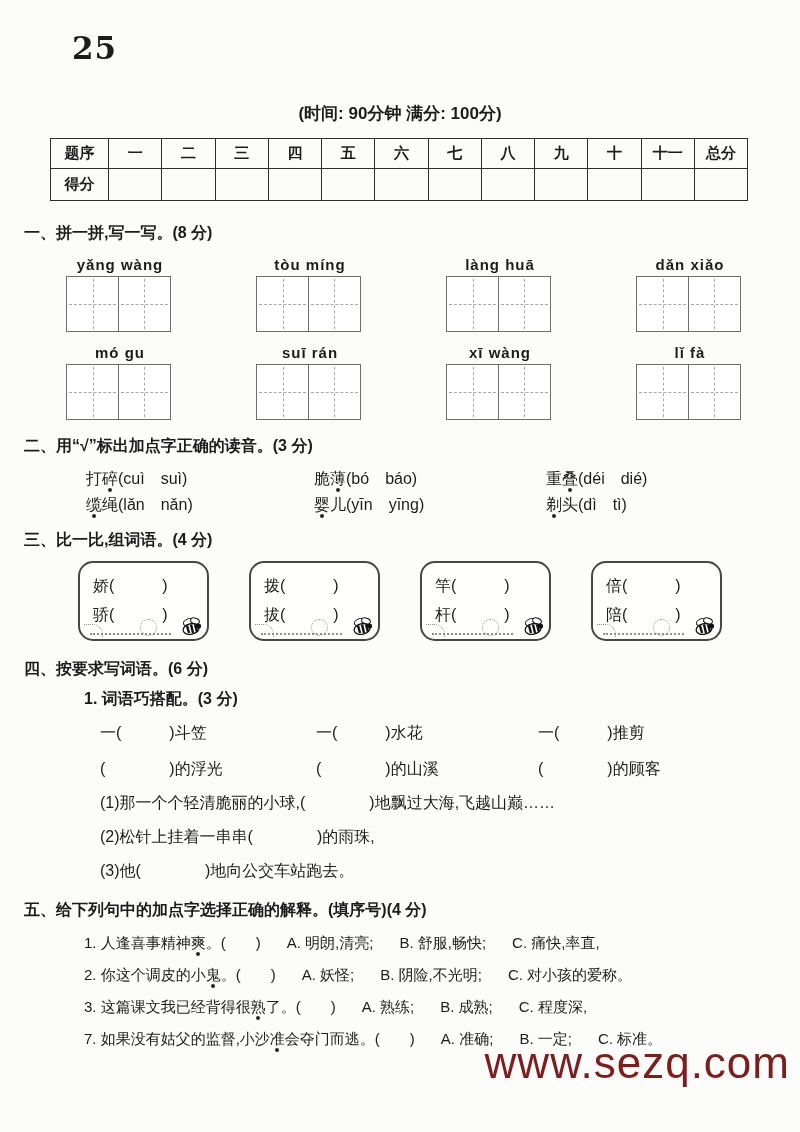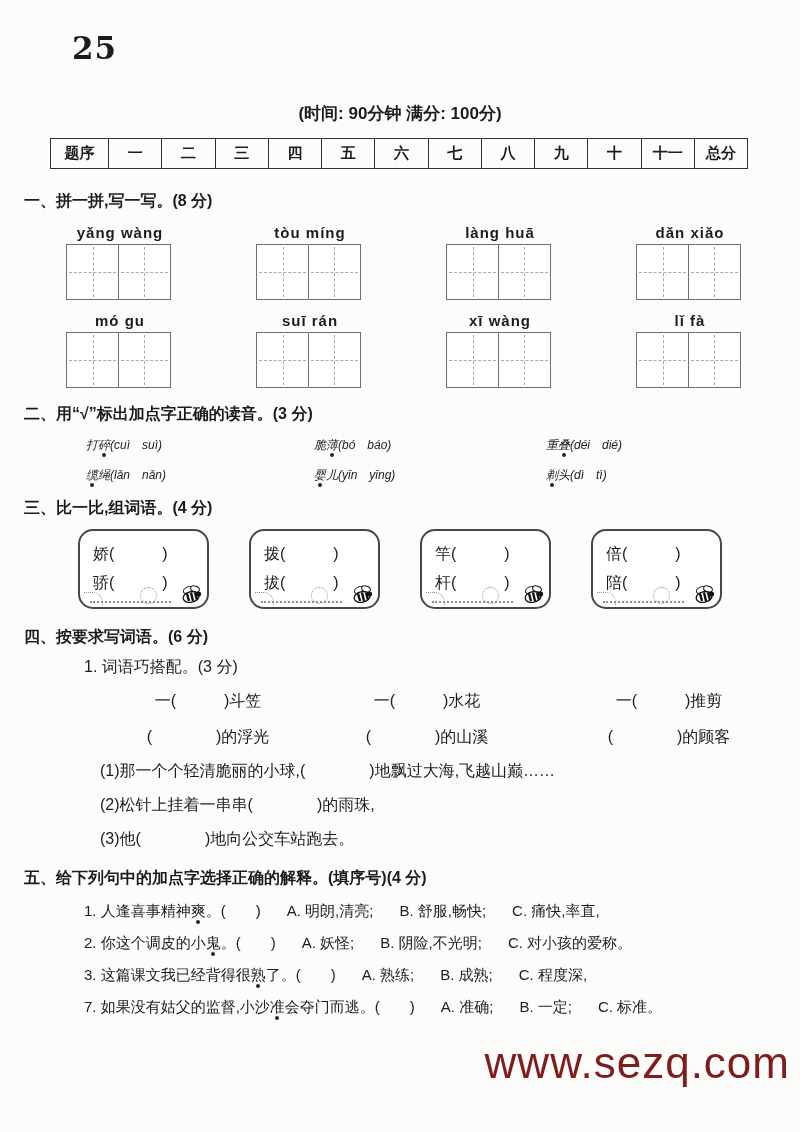--- a/index.html
+++ b/index.html
@@ -62,24 +62,23 @@
     content:"";position:absolute;left:50%;top:2px;bottom:2px;
     border-left:1px dashed #a9a9a9;
   }
   .tian-cell::after{
     content:"";position:absolute;top:50%;left:2px;right:2px;
     border-top:1px dashed #a9a9a9;
   }
   
   .s2-grid{
     display:grid;grid-template-columns:228px 232px auto;
-    row-gap:13px;
+    row-gap:5px;
     margin:12px 0 0 86px;
-    font-size:12px;
-    font-style:italic;
+    font-size:16px;
   }
   .jd{position:relative;}
   .jd::after{
     content:"";position:absolute;left:50%;bottom:-5px;
     width:4px;height:4px;border-radius:50%;
     background:#262626;transform:translateX(-50%);
   }
   
   .s3-row{display:flex;gap:40px;margin:10px 0 0 78px;}
   .pair-box{
@@ -101,27 +100,26 @@
   }
   .corner-arc{
     position:absolute;bottom:2px;left:4px;
     width:18px;height:12px;
     border-top:1.6px dotted #8f8f8f;
     border-right:1.6px dotted #8f8f8f;
     border-top-right-radius:10px;
   }
   .bee{position:absolute;right:3px;bottom:2px;}
   
-  .sub-title{margin:9px 0 0 84px;font-size:16px;font-weight:400;}
+  .sub-title{margin:9px 0 0 84px;font-size:16px;font-weight:700;}
   .s4-grid{
     display:grid;grid-template-columns:216px 222px auto;
     row-gap:15px;
     margin:13px 0 0 100px;
     font-size:16px;
-    text-align:center;
   }
   .s4-fill{margin:13px 0 0 100px;font-size:16px;}
   
   .s5-item{
     display:flex;column-gap:26px;flex-wrap:nowrap;
     margin:13px 0 0 84px;
     font-size:15px;white-space:nowrap;
   }
   .mt18{margin-top:18px;}
   .mt16{margin-top:16px;}
@@ -166,20 +164,35 @@
       <td>四</td>
       <td>五</td>
       <td>六</td>
       <td>七</td>
       <td>八</td>
       <td>九</td>
       <td>十</td>
       <td>十一</td>
       <td>总分</td>
     </tr>
+    <tr class="score-row">
+      <td>得分</td>
+      <td></td>
+      <td></td>
+      <td></td>
+      <td></td>
+      <td></td>
+      <td></td>
+      <td></td>
+      <td></td>
+      <td></td>
+      <td></td>
+      <td></td>
+      <td></td>
+    </tr>
   </tbody>
     </table>
 
   <div class="sec-title mt22">一、拼一拼,写一写。(8 分)</div>
 
   <div class="s1-row">
     <div class="word-group">
       <span class="pinyin">yǎng wàng</span>
       <div class="tian-box">
         <div class="tian-cell"></div>

